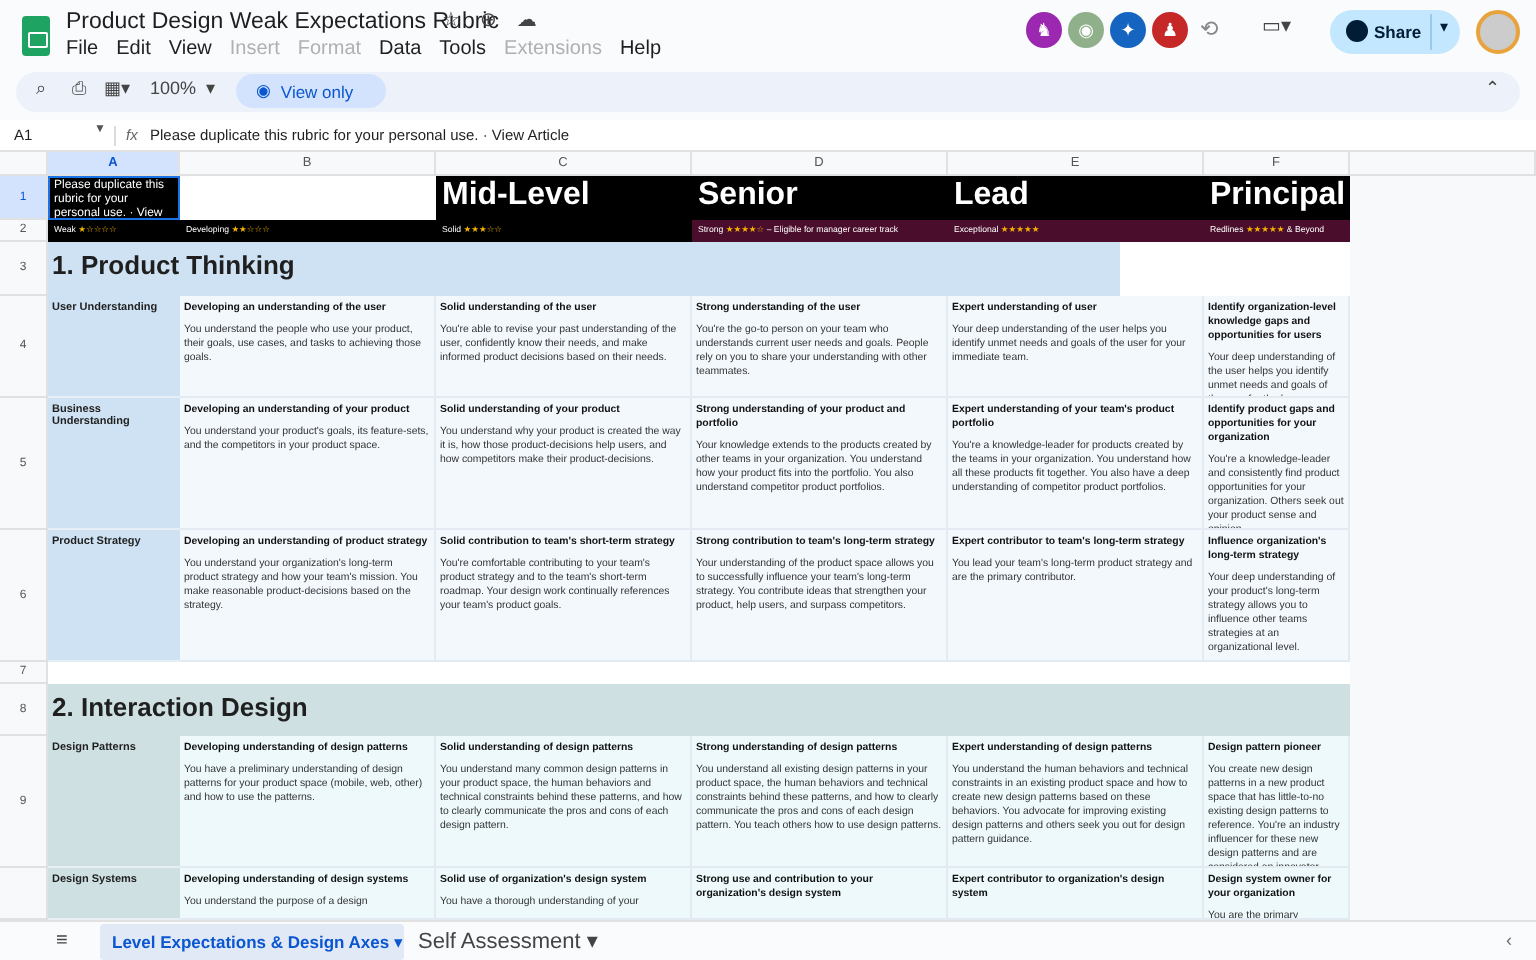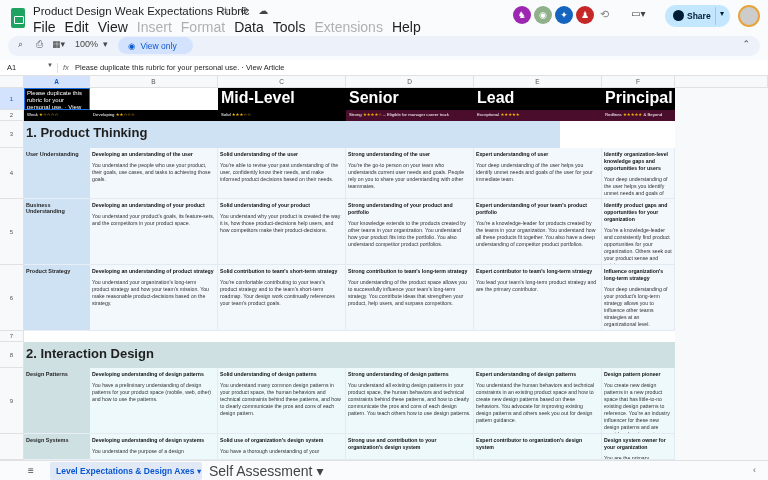--- a/index.html
+++ b/index.html
@@ -2,21 +2,21 @@
 <html><head>
 <meta charset="utf-8">
 <style>
   * { box-sizing: border-box; margin: 0; padding: 0; }
   html, body { width: 768px; height: 480px; overflow: hidden; background: #f9fbfd; font-family: "Liberation Sans", "DejaVu Sans", sans-serif; color: #1f1f1f; }
   .topbar { position: absolute; left: 0; top: 0; width: 768px; height: 34px; background: #f9fbfd; }
   .logo { position: absolute; left: 11px; top: 8px; width: 14px; height: 20px; background: #1ea362; border-radius: 2px; }
   .logo::after { content: ""; position: absolute; left: 3px; top: 8px; width: 8px; height: 6px; border: 1.2px solid #fff; border-radius: 1px; }
   .doc-title { position: absolute; left: 33px; top: 5px; font-size: 11.5px; color: #1f1f1f; }
   .title-icons { position: absolute; left: 221px; top: 5px; font-size: 10px; color: #444; display: flex; gap: 10px; }
-  .menubar { position: absolute; left: 33px; top: 19px; display: flex; gap: 9px; font-size: 14px; color: #1f1f1f; }
+  .menubar { position: absolute; left: 33px; top: 19px; display: flex; gap: 9px; font-size: 10px; color: #1f1f1f; }
   .menubar .dis { color: #b0b0b0; }
   .avatars { position: absolute; left: 513px; top: 6px; display: flex; gap: 3px; }
   .av { width: 18px; height: 18px; border-radius: 50%; display: flex; align-items: center; justify-content: center; color: #fff; font-size: 9px; }
   .history { position: absolute; left: 600px; top: 8px; font-size: 11px; color: #888; }
   .meet { position: absolute; left: 631px; top: 8px; font-size: 10px; color: #444; }
   .share { position: absolute; left: 665px; top: 5px; width: 65px; height: 22px; background: #c2e7ff; border-radius: 12px; display: flex; align-items: center; font-size: 8.5px; font-weight: bold; color: #001d35; }
   .share .lbl { padding-left: 22px; }
   .share .globe { position: absolute; left: 8px; top: 5px; width: 11px; height: 11px; border-radius: 50%; background: #001d35; }
   .share .sep { position: absolute; left: 50px; top: 2px; width: 1px; height: 18px; background: #9cc9ea; }
   .share .caret { position: absolute; left: 55px; top: 4px; font-size: 8px; }
@@ -49,21 +49,21 @@
   .label-cell { font-size: 5.5px; font-weight: bold; padding: 3px 2px; border-bottom: 1px solid #e8eef5; }
   .lbl-pt { background: #cfe2f3; }
   .lbl-id { background: #cfe0e3; }
   .desc { font-size: 5.2px; padding: 3px 2px; line-height: 7px; border-right: 1px solid #e3eaf1; border-bottom: 1px solid #e3eaf1; color: #333; }
   .desc-pt { background: #f3f8fd; }
   .desc-id { background: #eef9fc; }
   .desc .t { font-weight: bold; color: #111; display: block; margin-bottom: 4px; }
   .bottombar { position: absolute; left: 0; top: 460px; width: 768px; height: 20px; background: #f9fbfd; border-top: 1px solid #e1e1e1; }
   .sheets-menu { position: absolute; left: 28px; top: 4px; font-size: 10px; color: #444; }
   .tab-active { position: absolute; left: 50px; top: 1px; height: 18px; width: 152px; background: #e1e9f7; border-radius: 2px; font-size: 8.5px; color: #0b57d0; font-weight: bold; line-height: 18px; padding-left: 6px; }
-  .tab { position: absolute; left: 209px; top: 1px; height: 18px; font-size: 14px; color: #444; line-height: 18px; }
+  .tab { position: absolute; left: 209px; top: 1px; height: 18px; font-size: 11px; color: #444; line-height: 18px; }
   .navleft { position: absolute; right: 12px; top: 4px; font-size: 9px; color: #666; }
   .rightpad { position: absolute; left: 675px; top: 12px; width: 93px; height: 384px; background: #f8f9fa; }
 </style>
 </head>
 <body>
 
 <div class="topbar">
   <div class="logo"></div>
   <div class="doc-title">Product Design Weak Expectations Rubric</div>
   <div class="title-icons">

